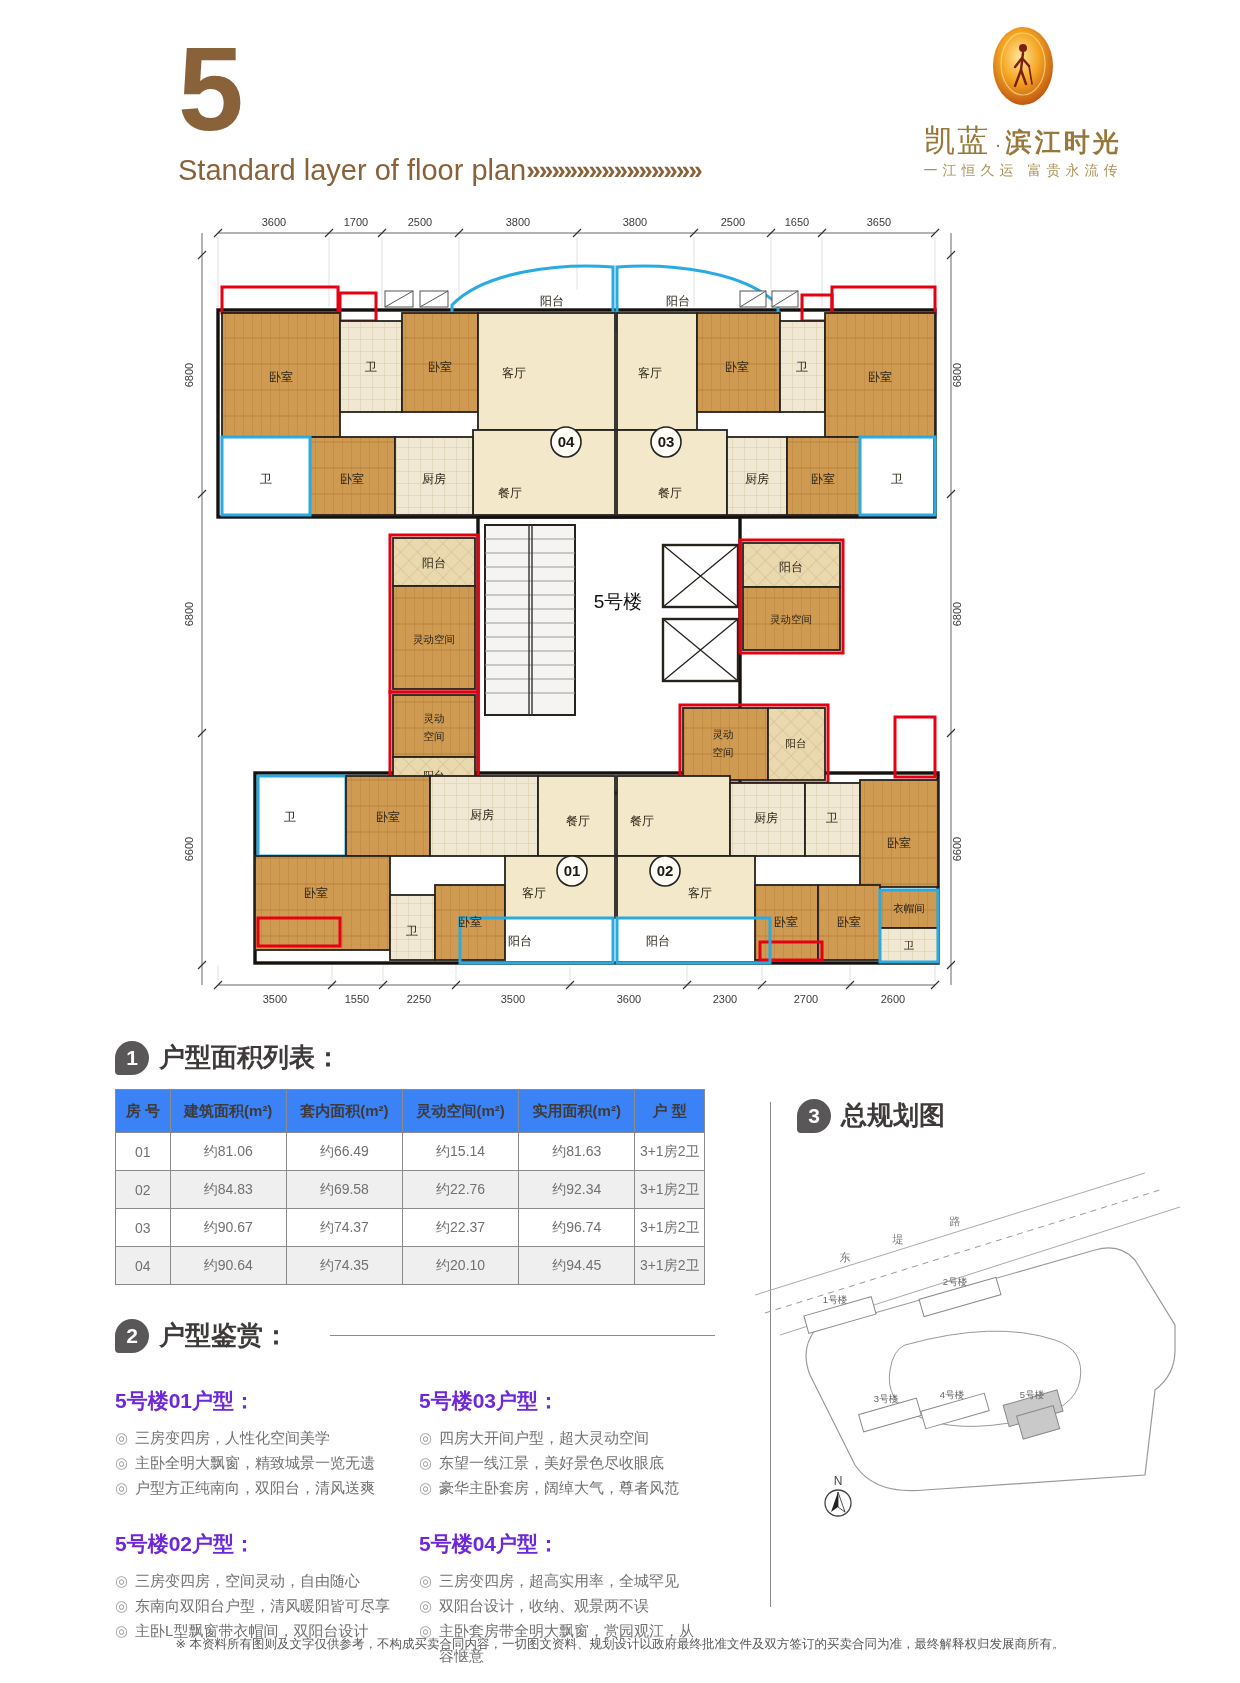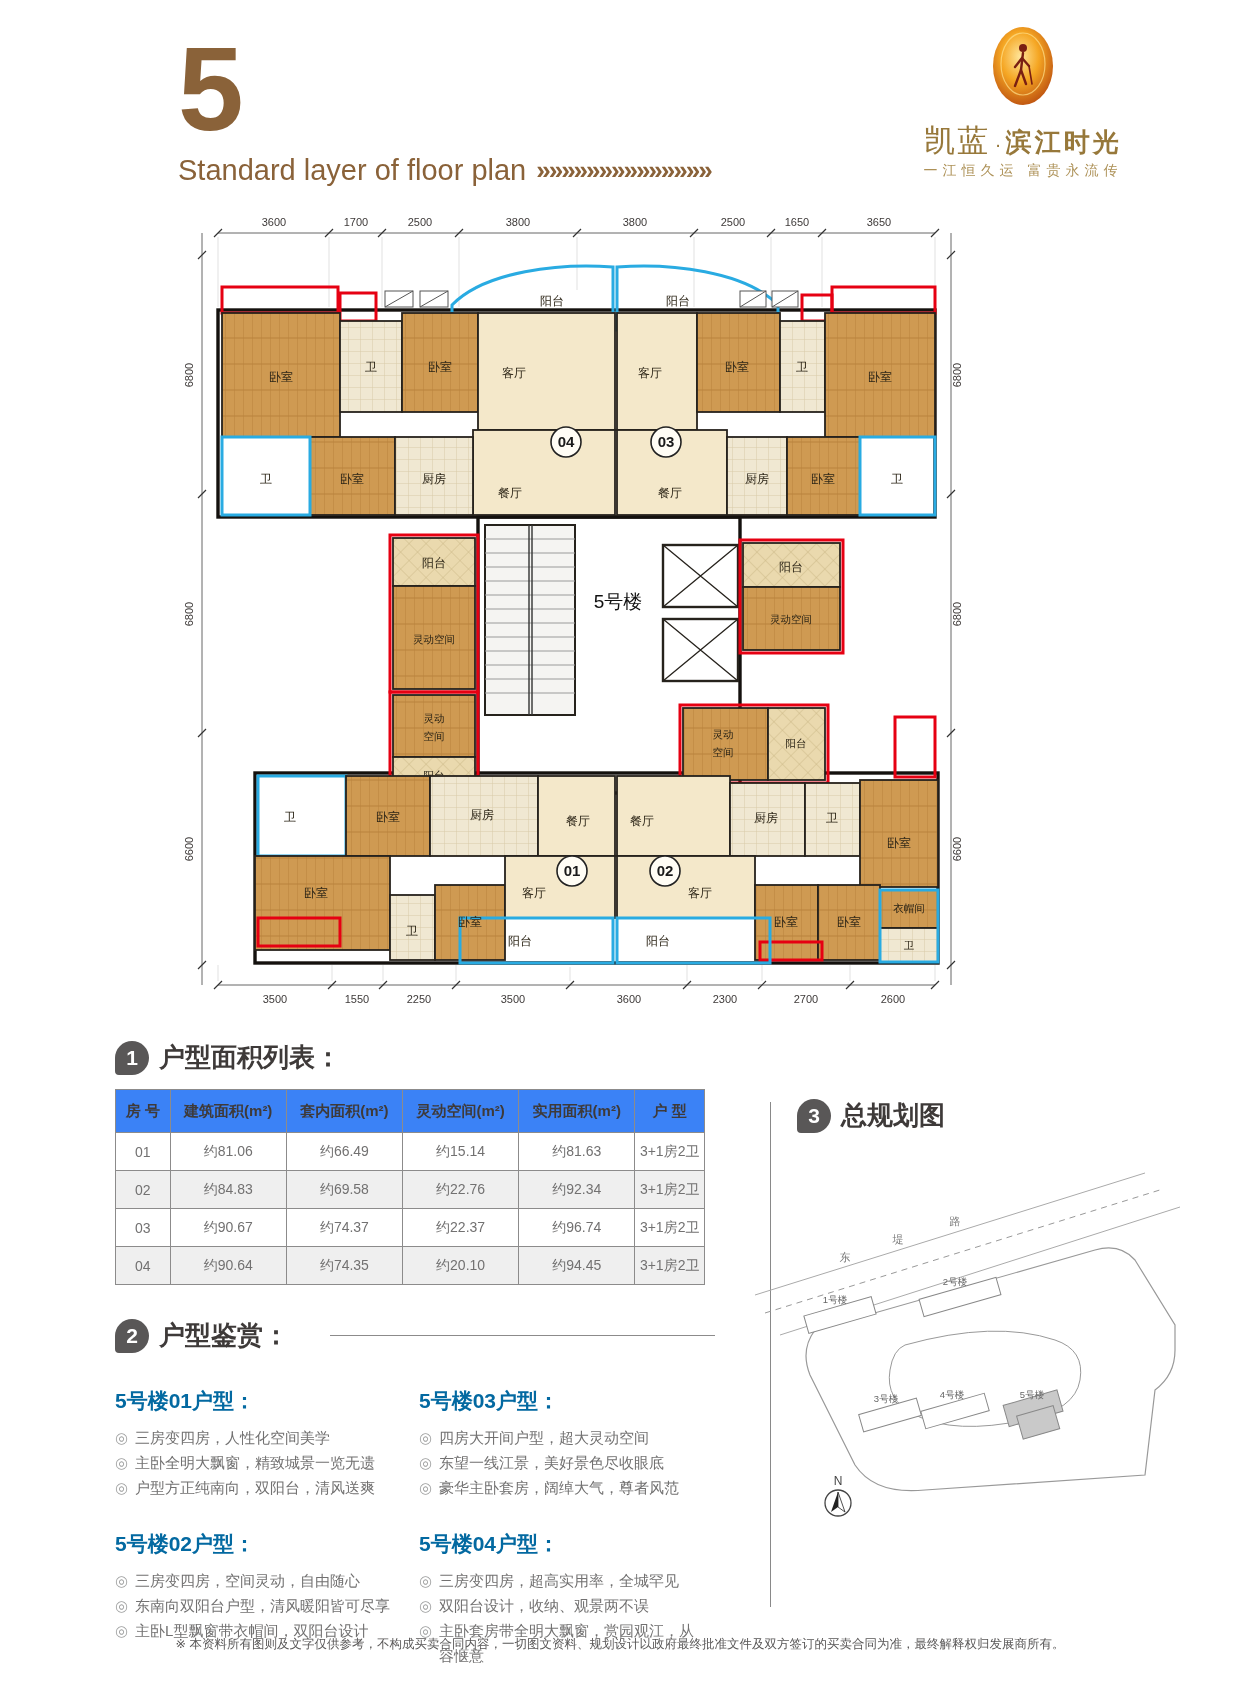--- a/index.html
+++ b/index.html
@@ -3,21 +3,21 @@
 <meta charset="utf-8">
 <style>
   html,body{margin:0;padding:0;background:#fff;}
   #page{position:relative;width:1240px;height:1683px;background:#fff;overflow:hidden;
         font-family:"Liberation Sans","DejaVu Sans",sans-serif;}
   
   .title-block{position:absolute;left:178px;top:30px;color:#8a6239;}
   .title-row{display:flex;align-items:flex-end;line-height:1;}
   .title-num{font-size:118px;font-weight:bold;letter-spacing:-4px;}
   .title-rest{font-size:62px;font-weight:bold;margin-bottom:6px;letter-spacing:2px;}
-  .subtitle-row{margin-top:6px;font-size:29px;display:flex;align-items:center;gap:10px;}
+  .subtitle-row{margin-top:6px;font-size:29px;display:flex;align-items:center;}
   .chevrons{font-size:26px;letter-spacing:-2px;font-weight:bold;}
   .logo{position:absolute;left:868px;top:20px;width:310px;text-align:center;color:#97783a;}
   .gem{margin:0 auto;}
   .brand-line{margin-top:4px;white-space:nowrap;}
   .brand-small{font-size:31px;letter-spacing:2px;}
   .brand-dot{font-size:20px;}
   .brand-large{font-size:26px;font-weight:bold;letter-spacing:3px;}
   .tagline{font-size:14px;letter-spacing:5px;color:#ad9157;}
   
   .plan-wrap{position:absolute;left:180px;top:195px;}
@@ -41,21 +41,21 @@
   .area-table th{height:40px;font-size:15px;color:#3e3a39;background:#3b82f6;}
   .area-table td{height:35px;font-size:14px;color:#727171;}
   .area-table tr.alt td{background:#efefef;}
   .col-no{width:52px;}.col-m{width:114px;}.col-t{width:67px;}
   .sec2{position:absolute;left:115px;top:1318px;width:600px;}
   .sec2-line{position:absolute;left:215px;top:17px;width:385px;border-top:1.6px solid #8c8b8b;}
   .review-cols{display:flex;margin-top:34px;}
   .review-col{width:290px;}
   .review-col + .review-col{margin-left:14px;}
   .review-unit{margin-bottom:30px;}
-  .review-title{font-size:21px;font-weight:bold;color:#0369a1;margin-bottom:10px;}
+  .review-title{font-size:21px;font-weight:bold;color:#6d28d9;margin-bottom:10px;}
   .review-item{font-size:15px;color:#727171;line-height:25px;display:flex;gap:7px;}
   .bullet{color:#9fa0a0;flex:0 0 auto;}
   .divider{position:absolute;left:770px;top:1102px;height:505px;border-left:1.2px solid #898989;}
   .sec3-head{position:absolute;left:797px;top:1098px;}
   .siteplan-wrap{position:absolute;left:755px;top:1145px;}
   .sp-label{font-size:9.5px;fill:#666;text-anchor:middle;}
   .road-char{font-size:11px;fill:#777;text-anchor:middle;}
   .footer{position:absolute;left:0;top:1636px;width:1240px;text-align:center;
           font-size:12.5px;color:#595757;}
 </style>

